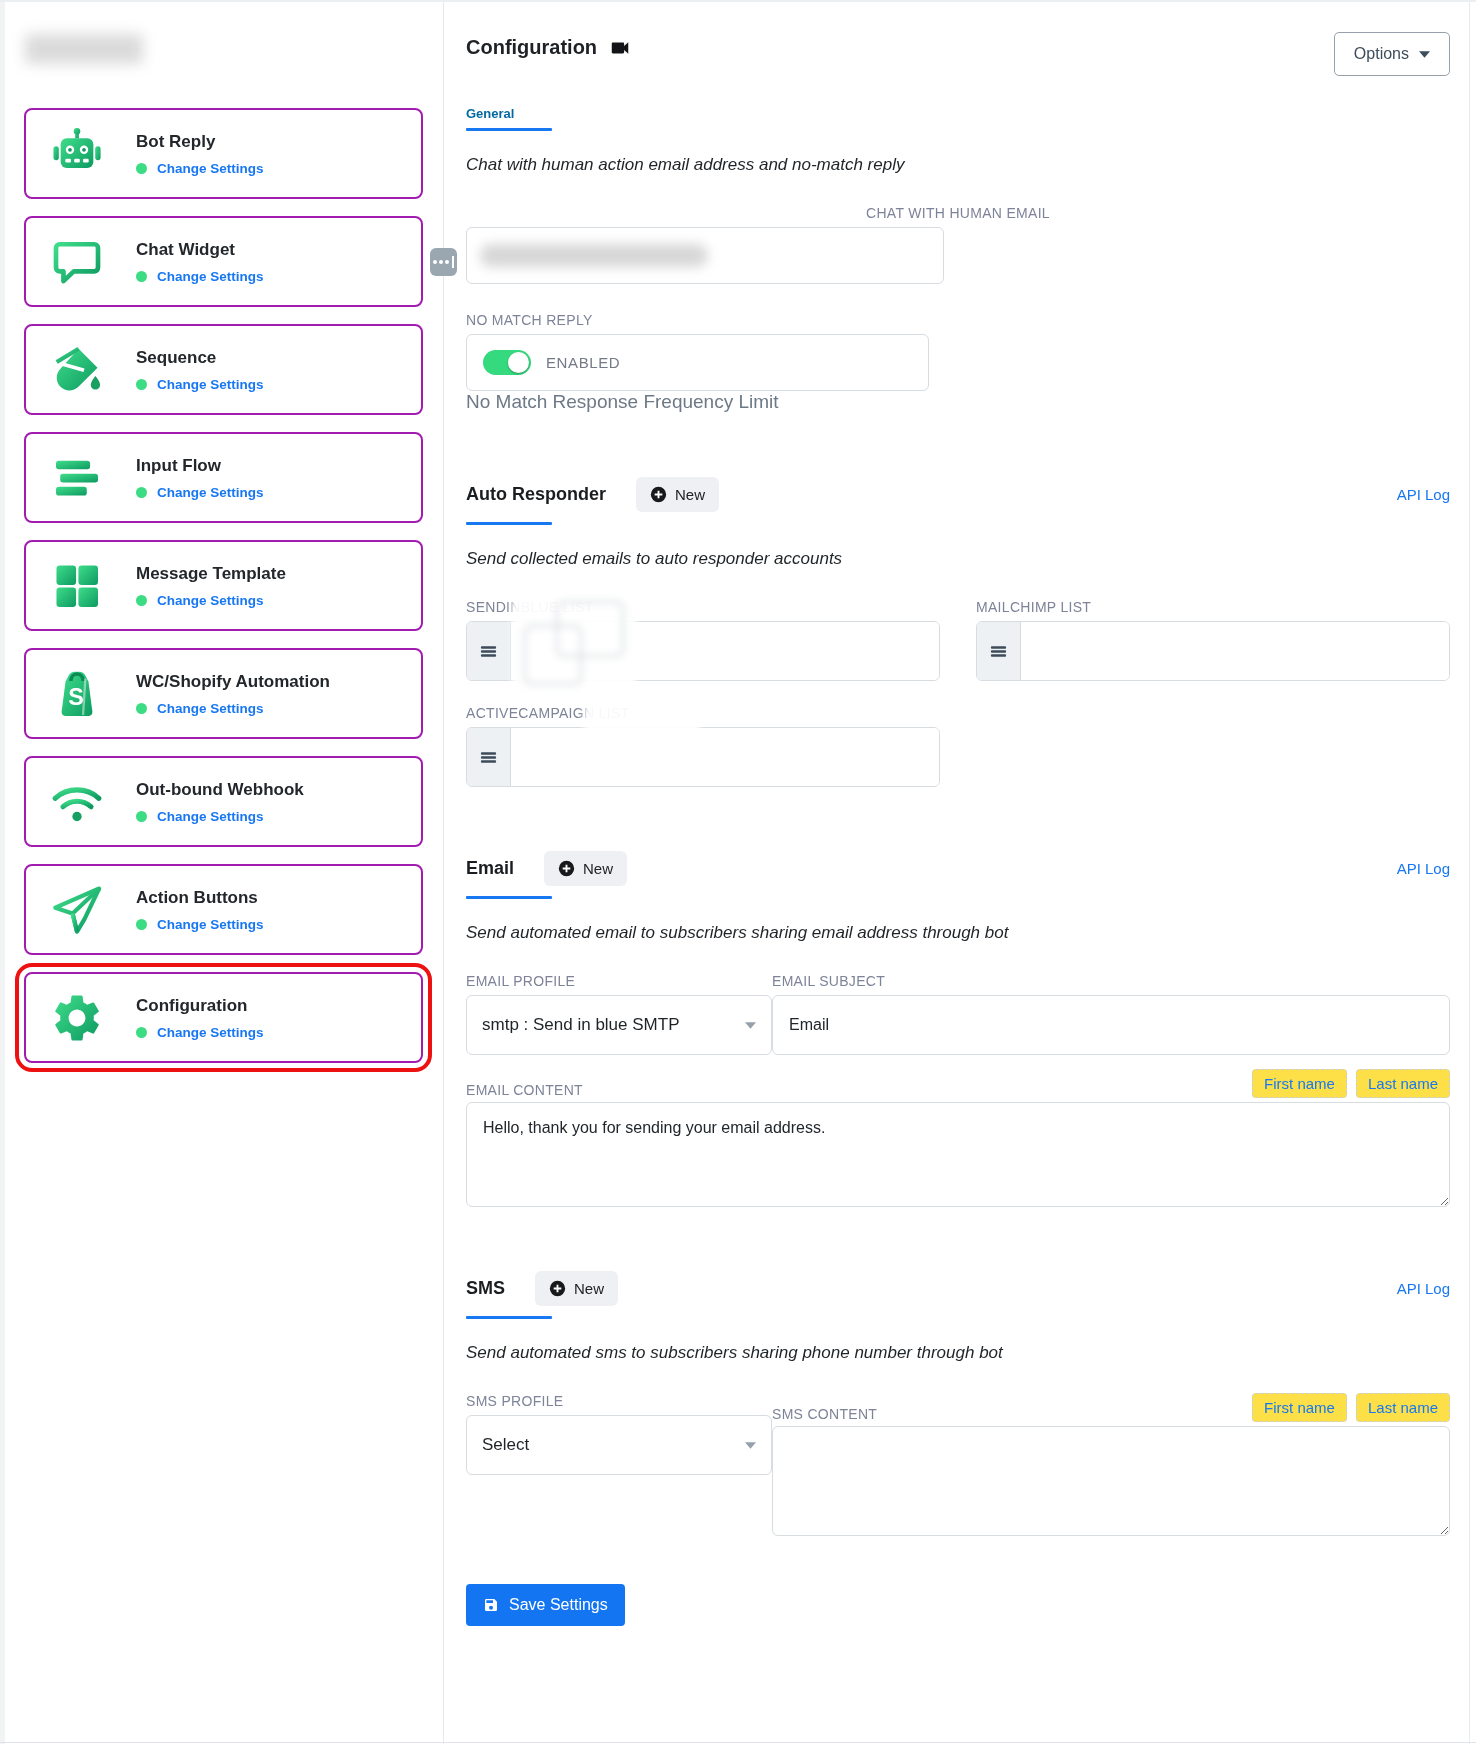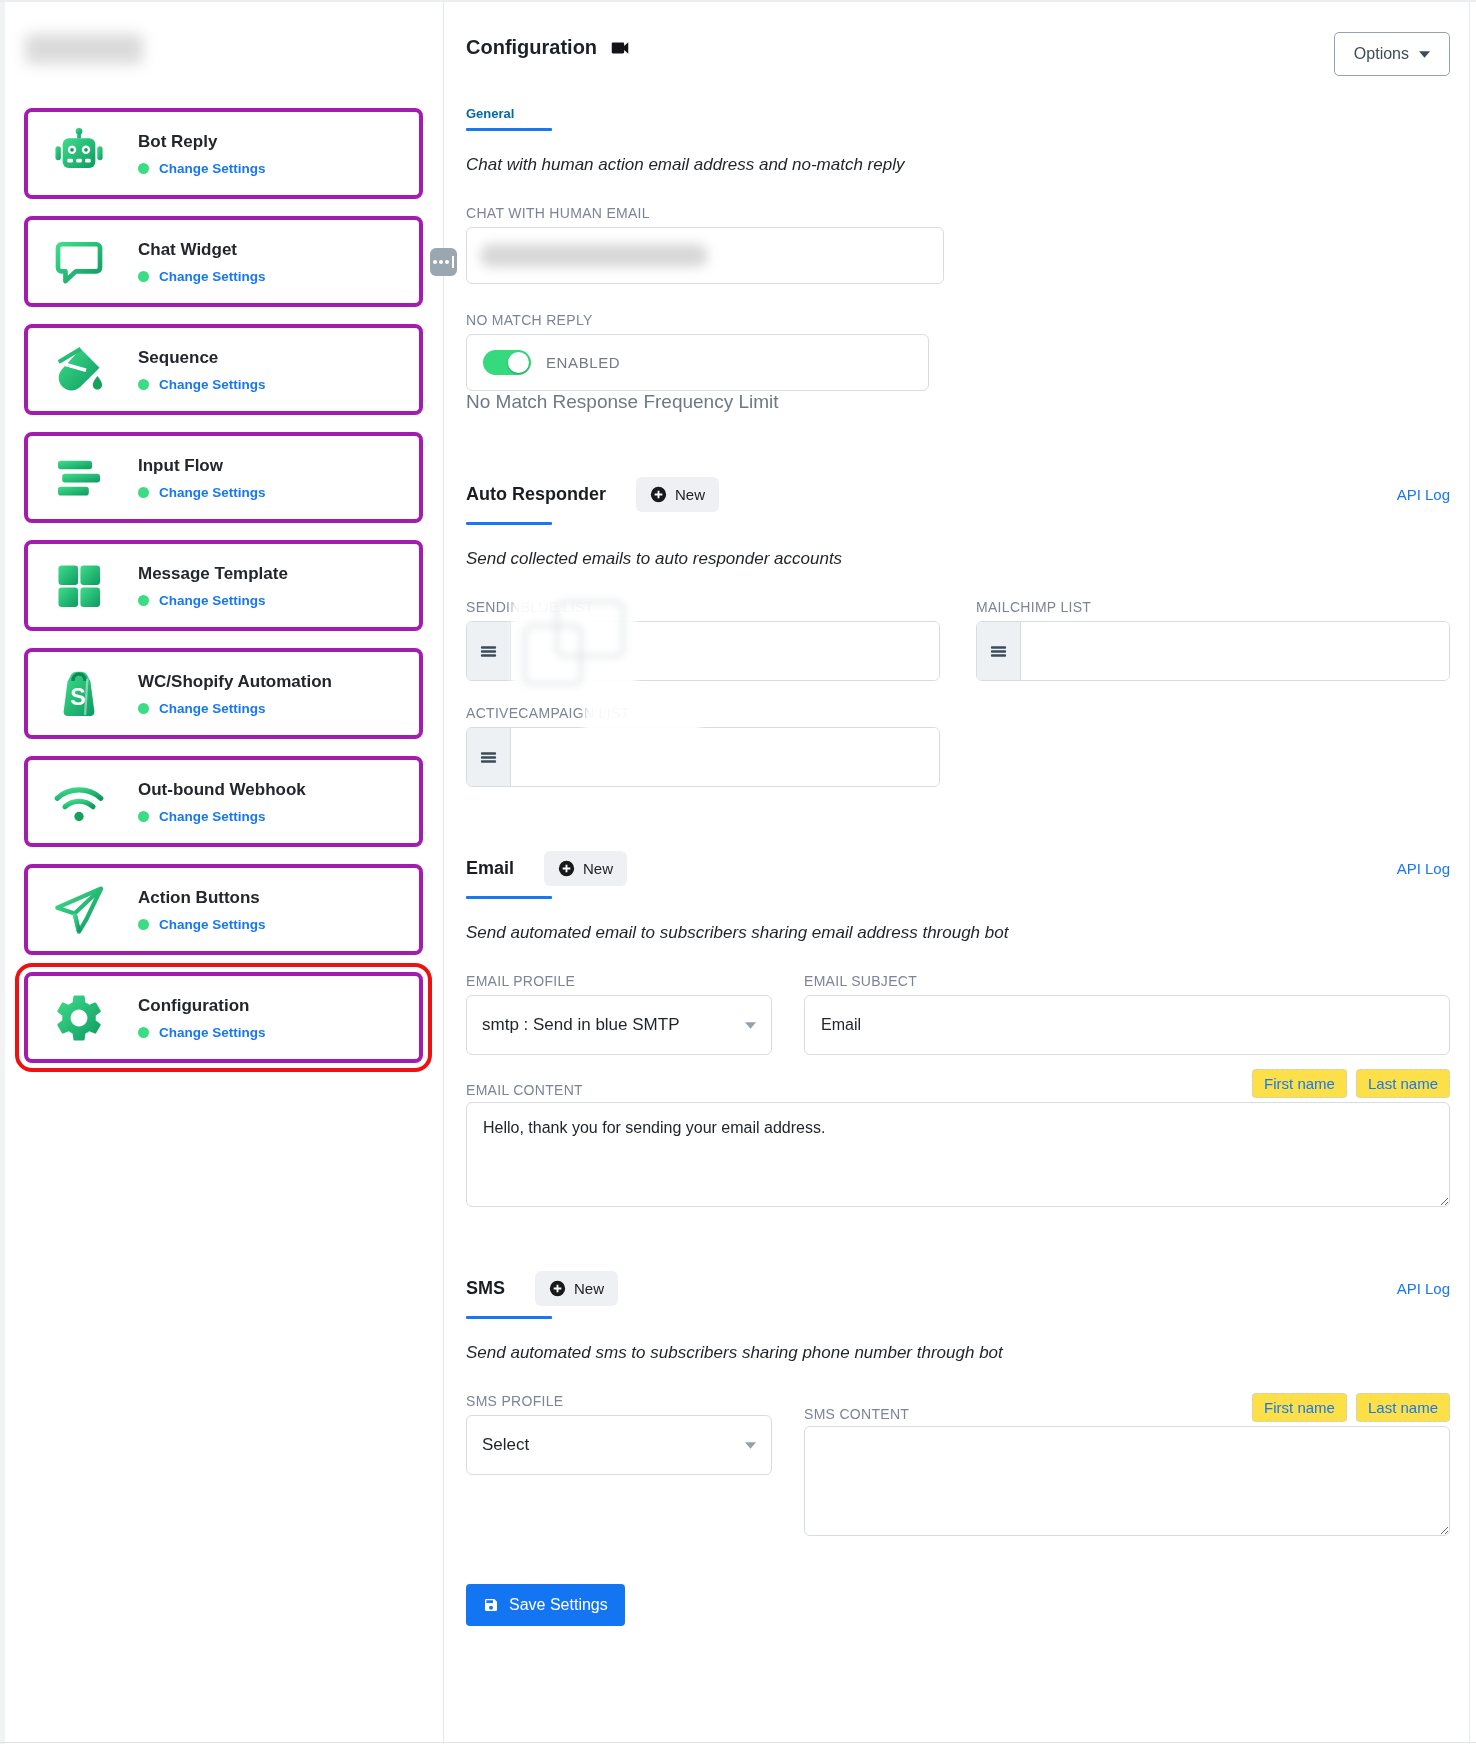--- a/index.html
+++ b/index.html
@@ -7,21 +7,21 @@
               font-family:"Liberation Sans","DejaVu Sans",sans-serif; color:#212529; }
   .page { position:relative; width:1476px; height:1744px; border-top:2px solid #eceff2; }
   .page-bottom-line { position:absolute; left:0; right:0; bottom:1px; height:1px; background:#dfe3e8; }
   .left-strip { position:absolute; left:0; top:0; bottom:0; width:5px; background:#f1f3f5; }
 
   
   .sidebar { position:absolute; left:5px; top:0; width:438px; padding:30px 0 0 19px; }
   .blur-title { width:118px; height:30px; margin:2px 0 44px 1px; background:#bdbdbd;
                 opacity:.55; filter:blur(7px); border-radius:4px; }
   .card { display:flex; align-items:center; width:399px; height:91px; margin-bottom:17px;
-          background:#fff; border:4px solid #a21caf; border-radius:8px; cursor:pointer; }
+          background:#fff; border:2px solid #a21caf; border-radius:8px; cursor:pointer; }
   .card.highlight { outline:4px solid #ee1111; outline-offset:5px; }
   .card .icon-box { width:58px; height:58px; margin-left:22px; flex:0 0 auto;
                     display:flex; align-items:center; justify-content:center; }
   .card .icon-box svg { width:56px; height:56px; }
   .card-text { margin-left:30px; }
   .card-title { font-size:17px; font-weight:600; color:#23272b; margin-bottom:9px; }
   .card-link-row { display:flex; align-items:center; gap:10px; }
   .dot { width:11px; height:11px; border-radius:50%; background:#3bdc83; }
   .cs-link { font-size:13.5px; font-weight:700; color:#1877f2; text-decoration:none; cursor:pointer; }
 
@@ -36,21 +36,21 @@
   .options-btn { display:flex; align-items:center; gap:10px; background:#fff;
                  border:1px solid #97a1ab; border-radius:5px; padding:12px 19px;
                  font-size:16px; color:#3d4c5b; cursor:pointer; }
   .caret svg { width:11px; height:7px; display:block; }
 
   .tab-heading { margin-top:30px; font-size:13px; font-weight:600; color:#0369a1; }
   .blue-bar { width:86px; height:3px; background:#1778f2; border-radius:1px; margin-top:7px; }
   .section-desc { margin-top:24px; font-size:17px; font-style:italic; color:#1f2428; }
 
   .field-label { font-size:14px; color:#7d8398; letter-spacing:.3px; }
-  .ml-38 { margin-top:30px; } .ml-28 { margin-top:28px; }
+  .ml-38 { margin-top:30px;text-align:center; } .ml-28 { margin-top:28px; }
 
   .text-input-wrap { position:relative; margin-top:6px; width:478px; height:57px; }
   .text-input-wrap input, .plain-input {
       width:100%; height:57px; border:1px solid #d7dce1; border-radius:6px;
       padding:0 16px; font-size:16px; color:#21262b; font-family:inherit; outline:none; }
   .blur-pill { position:absolute; left:14px; top:17px; width:228px; height:23px;
                background:#d0d0d0; opacity:.85; filter:blur(6px); border-radius:12px; }
 
   .toggle-box { margin-top:6px; width:463px; height:57px; border:1px solid #d7dce1;
                 border-radius:6px; display:flex; align-items:center; gap:15px; padding-left:16px; }
@@ -92,21 +92,21 @@
   .input-group input { flex:1; border:none; outline:none; padding:0 14px; font-size:16px;
                        font-family:inherit; color:#21262b; }
   .blur-blob { position:absolute; left:46px; top:-26px; width:124px; height:118px;
                background:rgba(255,255,255,.94); filter:blur(3px); border-radius:8px; z-index:3; }
   .blur-blob .ghost { position:absolute; border:2px solid #cfd3d8; border-radius:8px; filter:blur(2px); }
   .g1 { left:44px; top:28px; width:68px; height:56px; }
   .g2 { left:12px; top:52px; width:58px; height:60px; }
   .blur-blob2 { position:absolute; left:118px; top:-12px; width:116px; height:44px;
                 background:rgba(255,255,255,.94); filter:blur(3px); z-index:3; }
 
-  .two-col { margin-top:30px; display:grid; grid-template-columns:306px 1fr; column-gap:32px; }
+  .two-col { margin-top:30px; display:grid; grid-template-columns:306px 1fr; }
   .select-box { margin-top:6px; height:60px; border:1px solid #d7dce1; border-radius:6px;
                 display:flex; align-items:center; justify-content:space-between;
                 padding:0 15px; font-size:17px; color:#1f2429; cursor:pointer; background:#fff; }
   .select-caret svg { width:11px; height:7px; display:block; }
   .subj-input { margin-top:6px; height:60px; }
 
   .content-block { margin-top:14px; }
   .content-header { display:flex; justify-content:space-between; align-items:flex-end; }
   .chips { display:flex; gap:9px; }
   .chip { border:1px dashed #c9cfd8; background:#fde047; color:#1778f2; font-size:15px;

